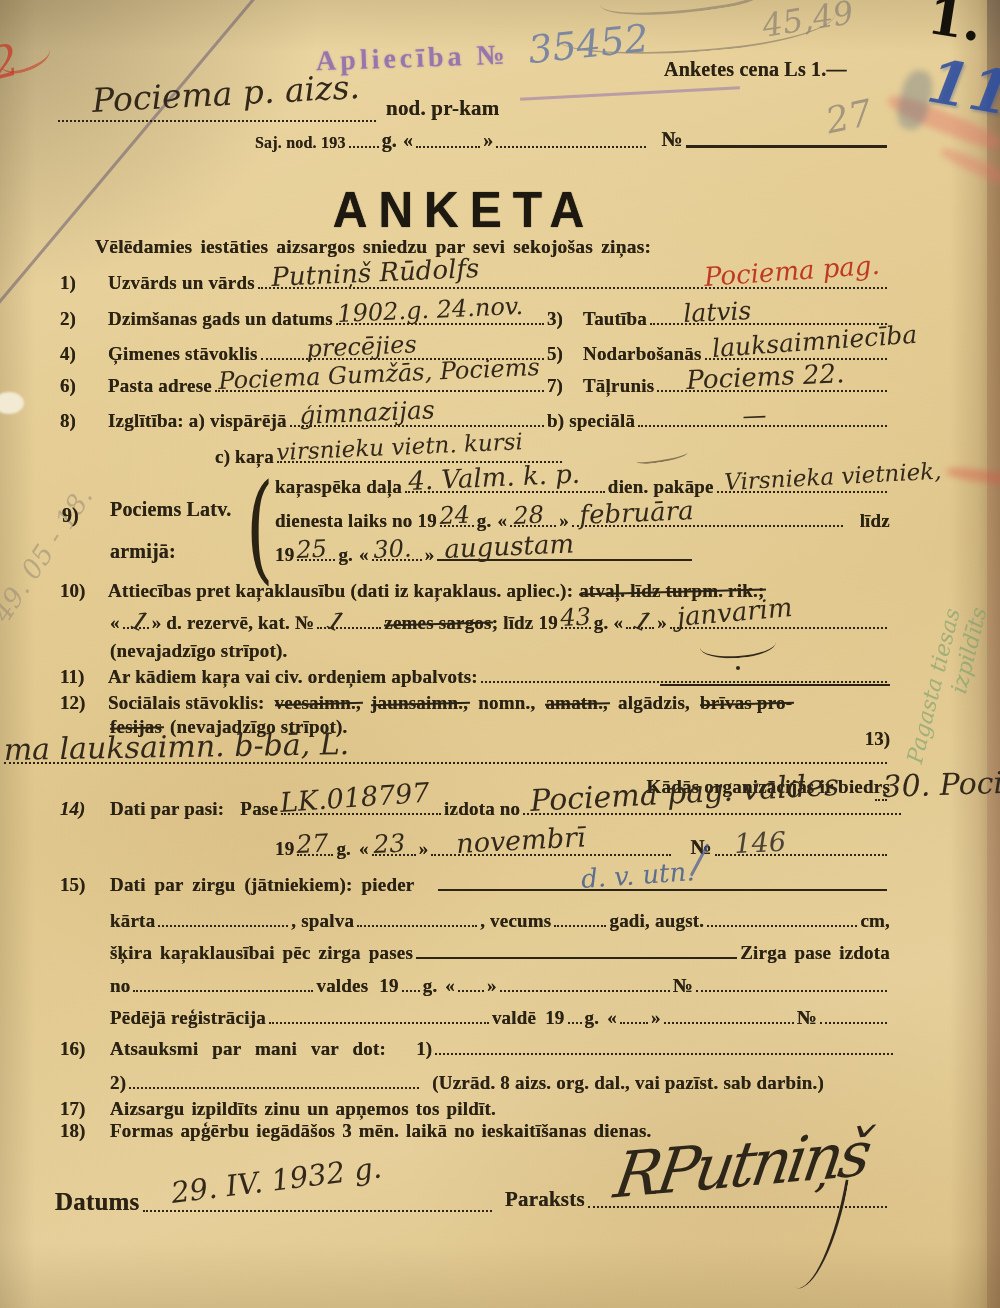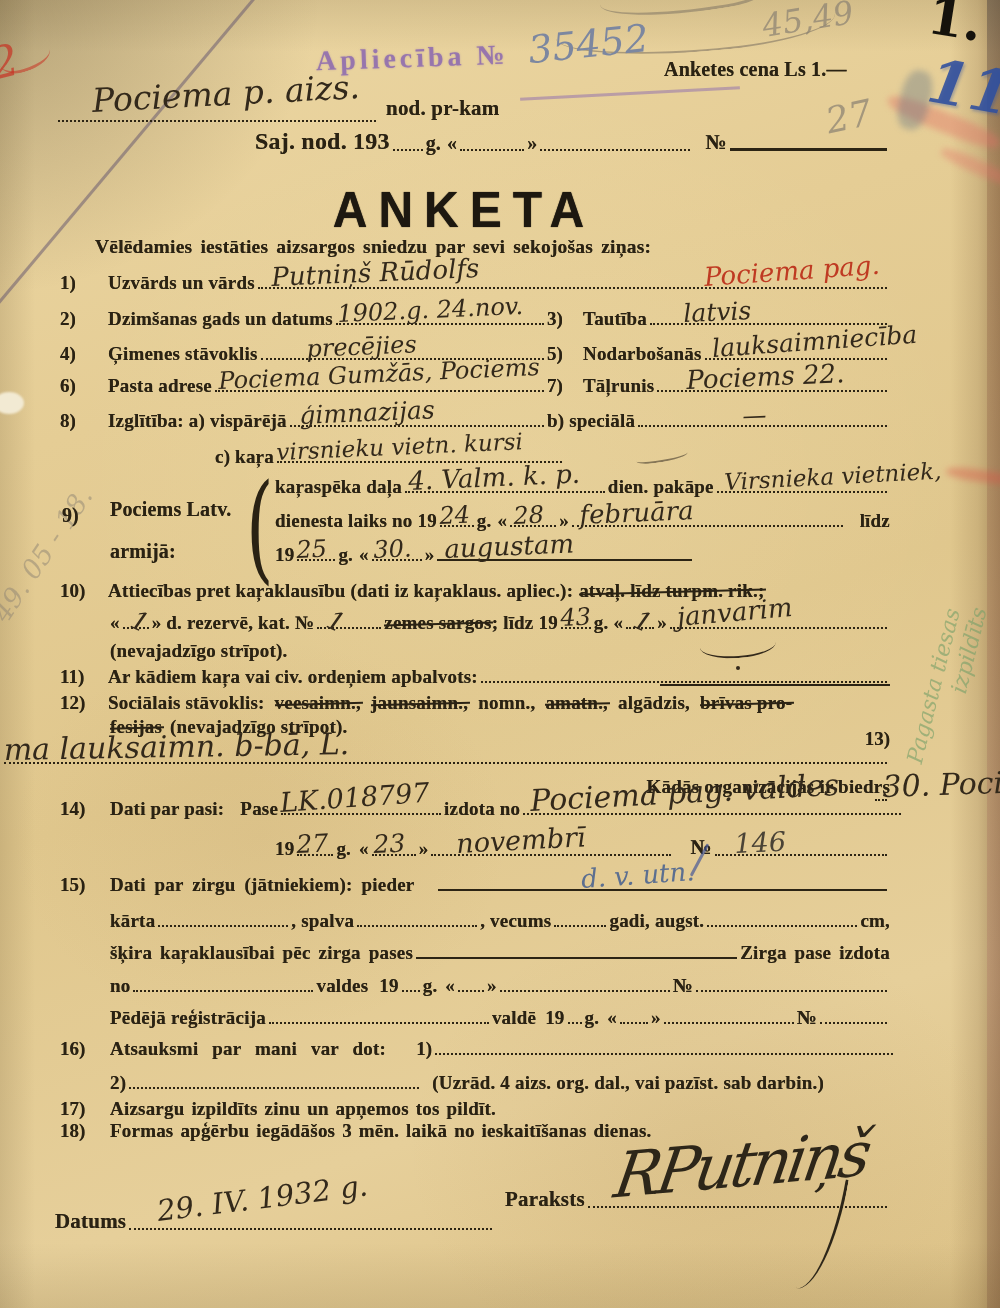--- a/index.html
+++ b/index.html
@@ -69,21 +69,21 @@
   <div class="abs" style="left:520px;top:92px;width:220px;height:3px;background:rgba(140,105,175,.5);transform:rotate(-3deg);"></div>
   <div class="abs" style="left:528px;top:22px;font-family:'DejaVu Serif',serif;font-style:italic;font-size:38px;color:#7c87a0;transform:rotate(-6deg);">35452</div>
   <div class="abs t" style="left:664px;top:58px;font-size:20px;">Anketes cena Ls 1.—</div>
 
   <div class="abs" style="left:92px;top:74px;font-family:'DejaVu Serif',serif;font-style:italic;font-size:33px;color:#33291b;transform:rotate(-3deg);">Pociema p. aizs.</div>
   <div class="abs" style="left:58px;top:120px;width:318px;border-bottom:2.5px dotted #2c2414;"></div>
   <div class="abs t" style="left:386px;top:96px;font-size:21px;">nod. pr-kam</div>
 
   <div class="abs pencil" style="left:826px;top:96px;font-size:36px;opacity:.75;transform:rotate(-12deg);">27</div>
   <div class="row" style="left:255px;top:128px;right:110px;">
-    <span class="t" style="font-size:24px;">Saj. nod. 193</span>
+    <span class="t" style="font-size:16px;">Saj. nod. 193</span>
     <span class="lead fix" style="flex:0 0 30px;"></span>
     <span class="t" style="font-size:20px;">g.</span>
     <span class="t" style="font-size:20px;margin-left:6px;">«</span>
     <span class="lead fix" style="flex:0 0 64px;"></span>
     <span class="t" style="font-size:20px;">»</span>
     <span class="lead fix" style="flex:0 0 150px;"></span>
     <span class="t" style="font-size:21px;margin-left:12px;">№</span>
     <span class="lead thick"></span>
   </div>
 
@@ -286,21 +286,21 @@
       <i class="hw big" style="font-size:30px;transform:rotate(-2deg);">30. Pociema vanagu novadā, Pocie-</i>
     </span>
   </div>
   <div class="row" style="left:4px;top:760px;right:110px;">
     <span class="lead" style="margin-left:0;">
       <i class="hw big" style="left:0;font-size:30px;transform:rotate(-1deg);">ma lauksaimn. b-bā, L.</i>
     </span>
   </div>
 
   <div class="row" style="left:60px;top:798px;right:96px;">
-    <span class="num" style="flex:0 0 50px;">14)</span>
+    <span class="num" style="flex:0 0 50px;font-style:italic;">14)</span>
     <span class="t" style="margin-right:16px;">Dati par pasi:</span>
     <span class="t">Pase</span>
     <span class="lead fix" style="flex:0 0 160px;">
       <i class="hw" style="left:0;font-size:27px;transform:rotate(-4deg);">LK.018797</i>
     </span>
     <span class="t">izdota no</span>
     <span class="lead">
       <i class="hw big" style="font-size:30px;transform:rotate(-3deg);">Pociema pag. valdes</i>
     </span>
   </div>
@@ -377,37 +377,37 @@
 
   <div class="row" style="left:60px;top:1038px;right:104px;">
     <span class="num" style="flex:0 0 50px;">16)</span>
     <span class="t" style="word-spacing:9px;">Atsauksmi par mani var dot:</span>
     <span class="t" style="margin-left:30px;">1)</span>
     <span class="lead"></span>
   </div>
   <div class="row" style="left:110px;top:1072px;right:104px;">
     <span class="t">2)</span>
     <span class="lead fix" style="flex:0 0 290px;"></span>
-    <span class="t" style="margin-left:10px;">(Uzrād. 4 aizs. org. dal., vai pazīst. sab darbin.)</span>
+    <span class="t" style="margin-left:10px;">(Uzrād. 8 aizs. org. dal., vai pazīst. sab darbin.)</span>
   </div>
 
   <div class="row" style="left:60px;top:1098px;right:104px;">
     <span class="num" style="flex:0 0 50px;">17)</span>
     <span class="t" style="word-spacing:2px;">Aizsargu izpildīts zinu un apņemos tos pildīt.</span>
   </div>
   <div class="row" style="left:60px;top:1120px;right:104px;">
     <span class="num" style="flex:0 0 50px;">18)</span>
     <span class="t" style="word-spacing:2px;">Formas apģērbu iegādāšos 3 mēn. laikā no ieskaitīšanas dienas.</span>
   </div>
 
   <div class="abs" style="left:615px;top:1128px;font-family:'DejaVu Serif',serif;font-style:italic;font-size:62px;color:#2d2619;transform:rotate(-5deg) skewX(-14deg);letter-spacing:-4px;">RPutniņš</div>
   <div class="abs" style="left:806px;top:1176px;width:30px;height:116px;border-right:3.5px solid #2d2619;border-radius:0 0 100% 0/0 0 100% 0;transform:rotate(10deg);"></div>
 
   <div class="row" style="left:55px;top:1188px;width:440px;">
-    <span class="t" style="font-size:21px;margin-top:22px;">Datums</span>
+    <span class="t" style="font-size:25px;">Datums</span>
     <span class="lead">
       <i class="hw" style="left:30px;font-size:29px;transform:rotate(-7deg);bottom:2px;">29. IV. 1932 g.</i>
     </span>
   </div>
   <div class="row" style="left:505px;top:1188px;width:385px;">
     <span class="t" style="font-size:21px;">Paraksts</span>
     <span class="lead"></span>
   </div>
 
   <span class="gnote" style="left:902px;top:760px;">Pagasta tiesas</span>

